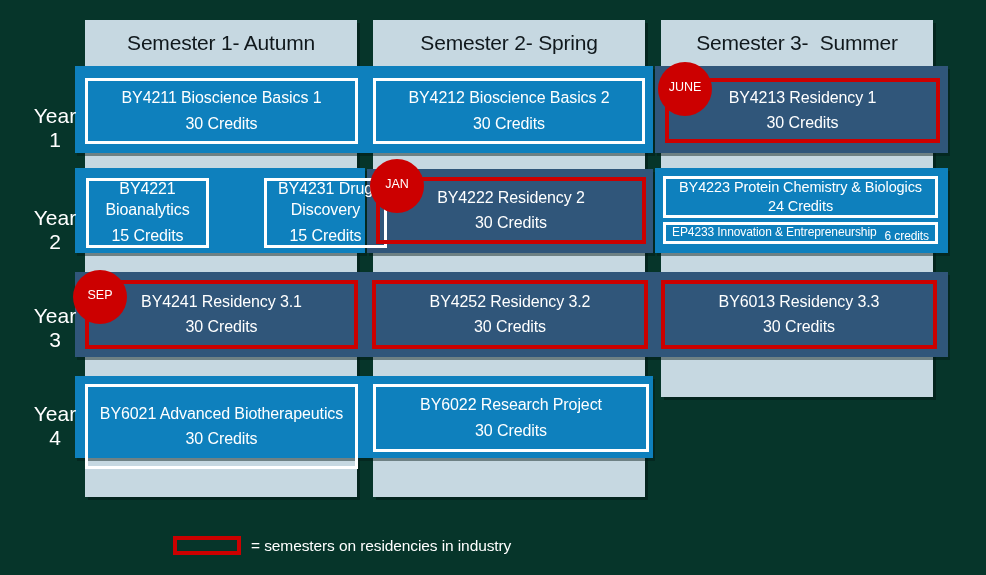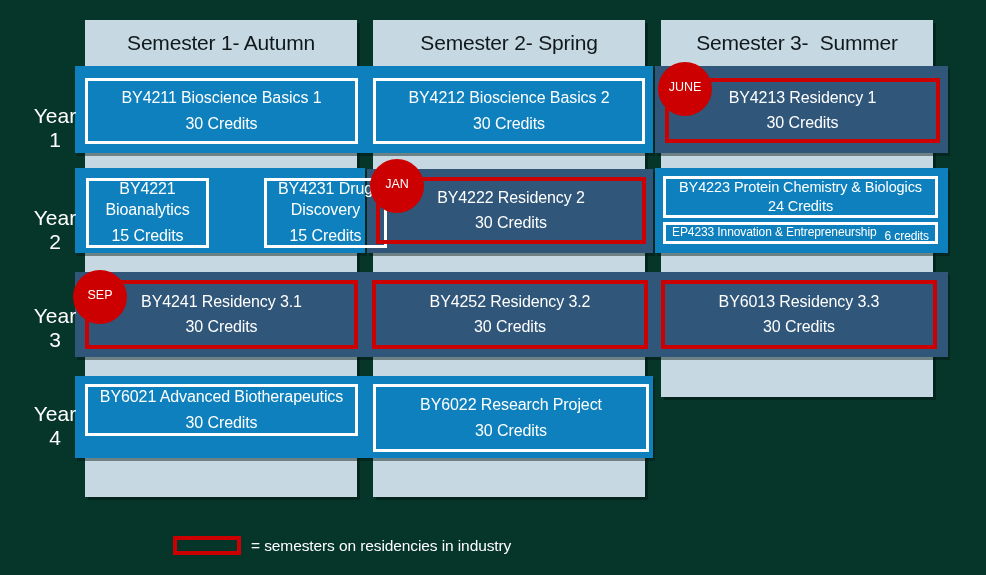--- a/index.html
+++ b/index.html
@@ -65,21 +65,21 @@
   .b-4223 .c{margin-top:0;}
   .b-ep{
     left:663px;top:222px;width:275px;height:22px;
     border:2px solid var(--text-white);
     flex-direction:row;justify-content:space-between;
     padding:0 6px;font-size:12px;
   }
   .b-4241{left:85px;top:280px;width:273px;height:69px;}
   .b-4252{left:372px;top:280px;width:276px;height:69px;}
   .b-6013{left:661px;top:280px;width:276px;height:69px;}
-  .b-6021{left:85px;top:384px;width:273px;height:52px;}
+  .b-6021{left:85px;top:384px;width:273px;height:85px;}
   .b-6022{left:373px;top:384px;width:276px;height:68px;}
   
   .badge{
     position:absolute;z-index:4;width:54px;height:54px;border-radius:50%;
     background:var(--residency-red);color:var(--text-white);
     display:flex;align-items:center;justify-content:center;
     font-size:12.5px;padding-bottom:5px;
   }
   .badge-june{left:658px;top:62px;}
   .badge-jan{left:370px;top:159px;}

